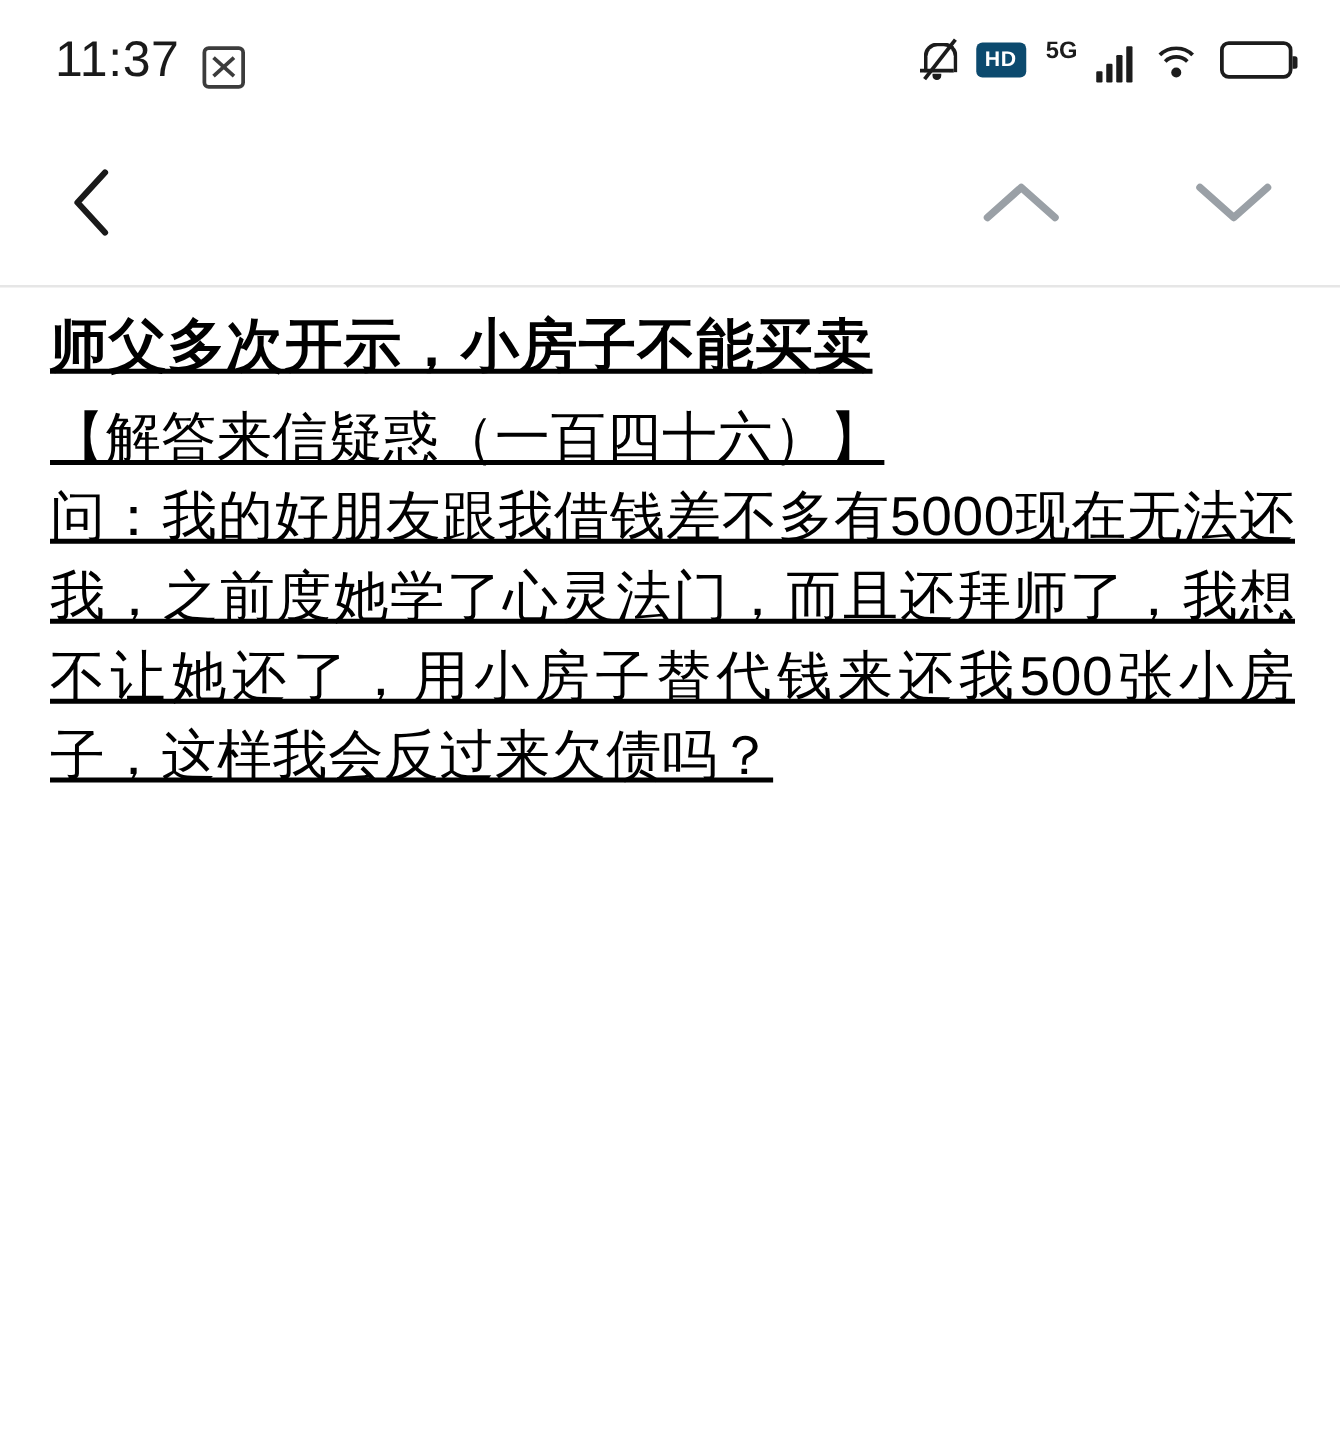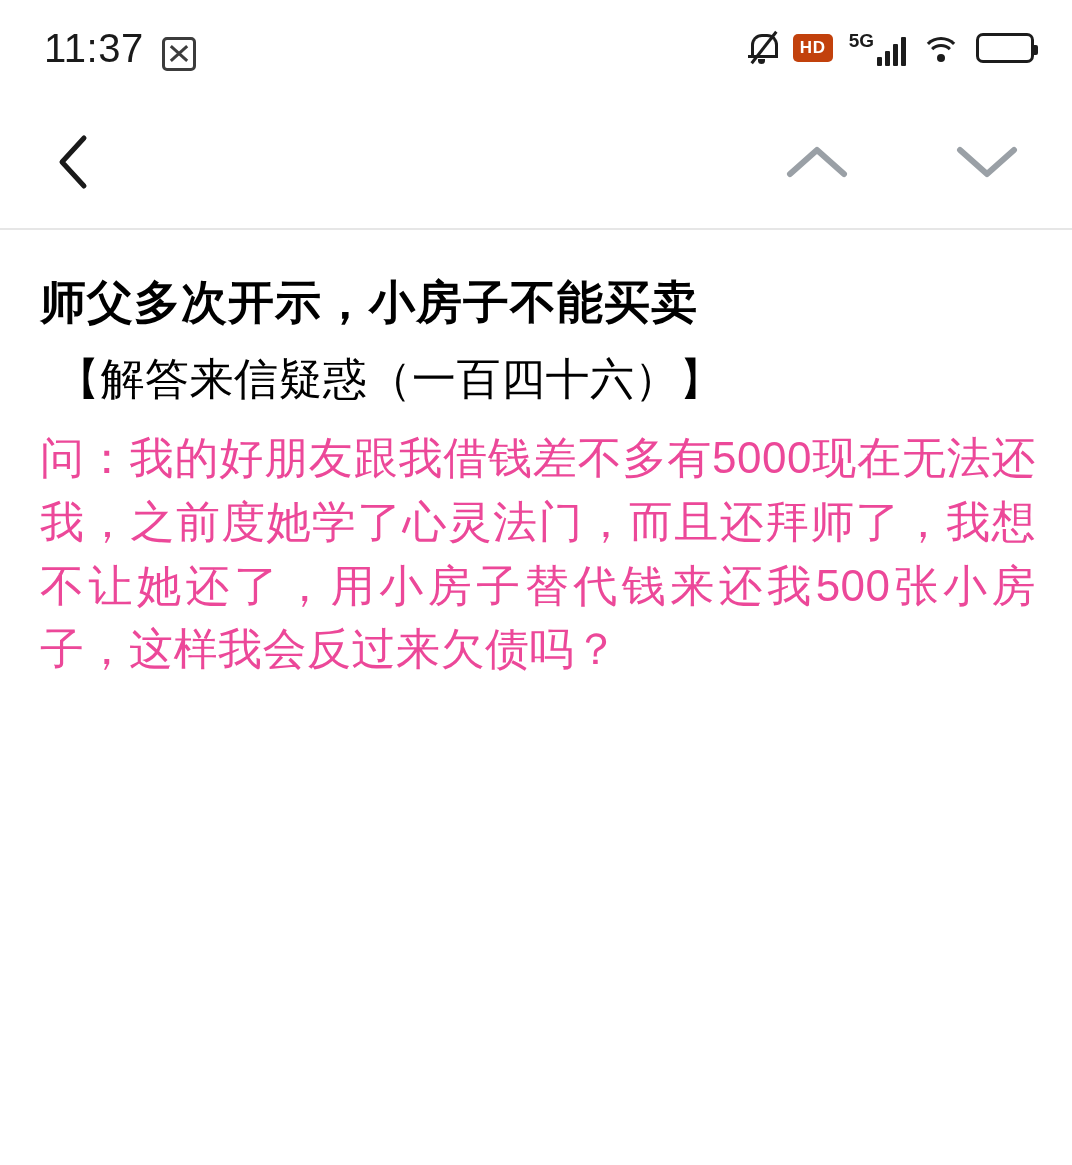--- a/index.html
+++ b/index.html
@@ -99,34 +99,34 @@
     left: -3px;
     top: 16px;
     width: 40px;
     height: 3px;
     background: #1c1c1c;
     transform: rotate(-52deg);
   }
   .icon-hd {
     width: 40px;
     height: 28px;
-    background: #c2410c;
+    background: #0c4a6e;
     border-radius: 5px;
     color: #ffffff;
     font-size: 17px;
     font-weight: bold;
     display: flex;
     align-items: center;
     justify-content: center;
     letter-spacing: 0.5px;
   }
   .icon-5g {
     display: flex;
     align-items: flex-end;
-    gap: 3px;
+    gap: 15px;
   }
   .icon-5g .label {
     font-size: 19px;
     font-weight: bold;
     line-height: 1;
     margin-bottom: 16px;
     color: #1c1c1c;
   }
   .bars {
     display: flex;
@@ -223,52 +223,53 @@
   .chev {
     width: 66px;
     height: 50px;
     display: flex;
     align-items: center;
     justify-content: center;
   }
 
   
   .article {
-    padding: 44px 36px 0 40px;
+    padding: 18px 36px 0 40px;
+    text-decoration: underline;
   }
   .article-title {
     font-size: 46px;
     font-weight: bold;
     line-height: 1.25;
     letter-spacing: 1px;
     color: #000;
     margin: 0 0 14px 0;
   }
   .article-subtitle {
     font-size: 44px;
     line-height: 1.42;
     color: #000;
-    margin: 16px;
+    margin: 0;
     letter-spacing: 0.5px;
   }
   .article-line-date {
     font-size: 44px;
     line-height: 1.42;
     margin: 0;
     letter-spacing: 0.5px;
   }
   .date-link {
     color: #2196c4;
     text-decoration: underline;
     text-underline-offset: 5px;
   }
   .article-para {
     font-size: 44px;
     line-height: 1.45;
-    color: #ec4899;
+    color: #000000;
     margin: 0;
     letter-spacing: 0.5px;
     text-align: justify;
     text-justify: inter-ideograph;
   }
 </style>
 </head>
 <body>
 
 <div class="status-bar">

